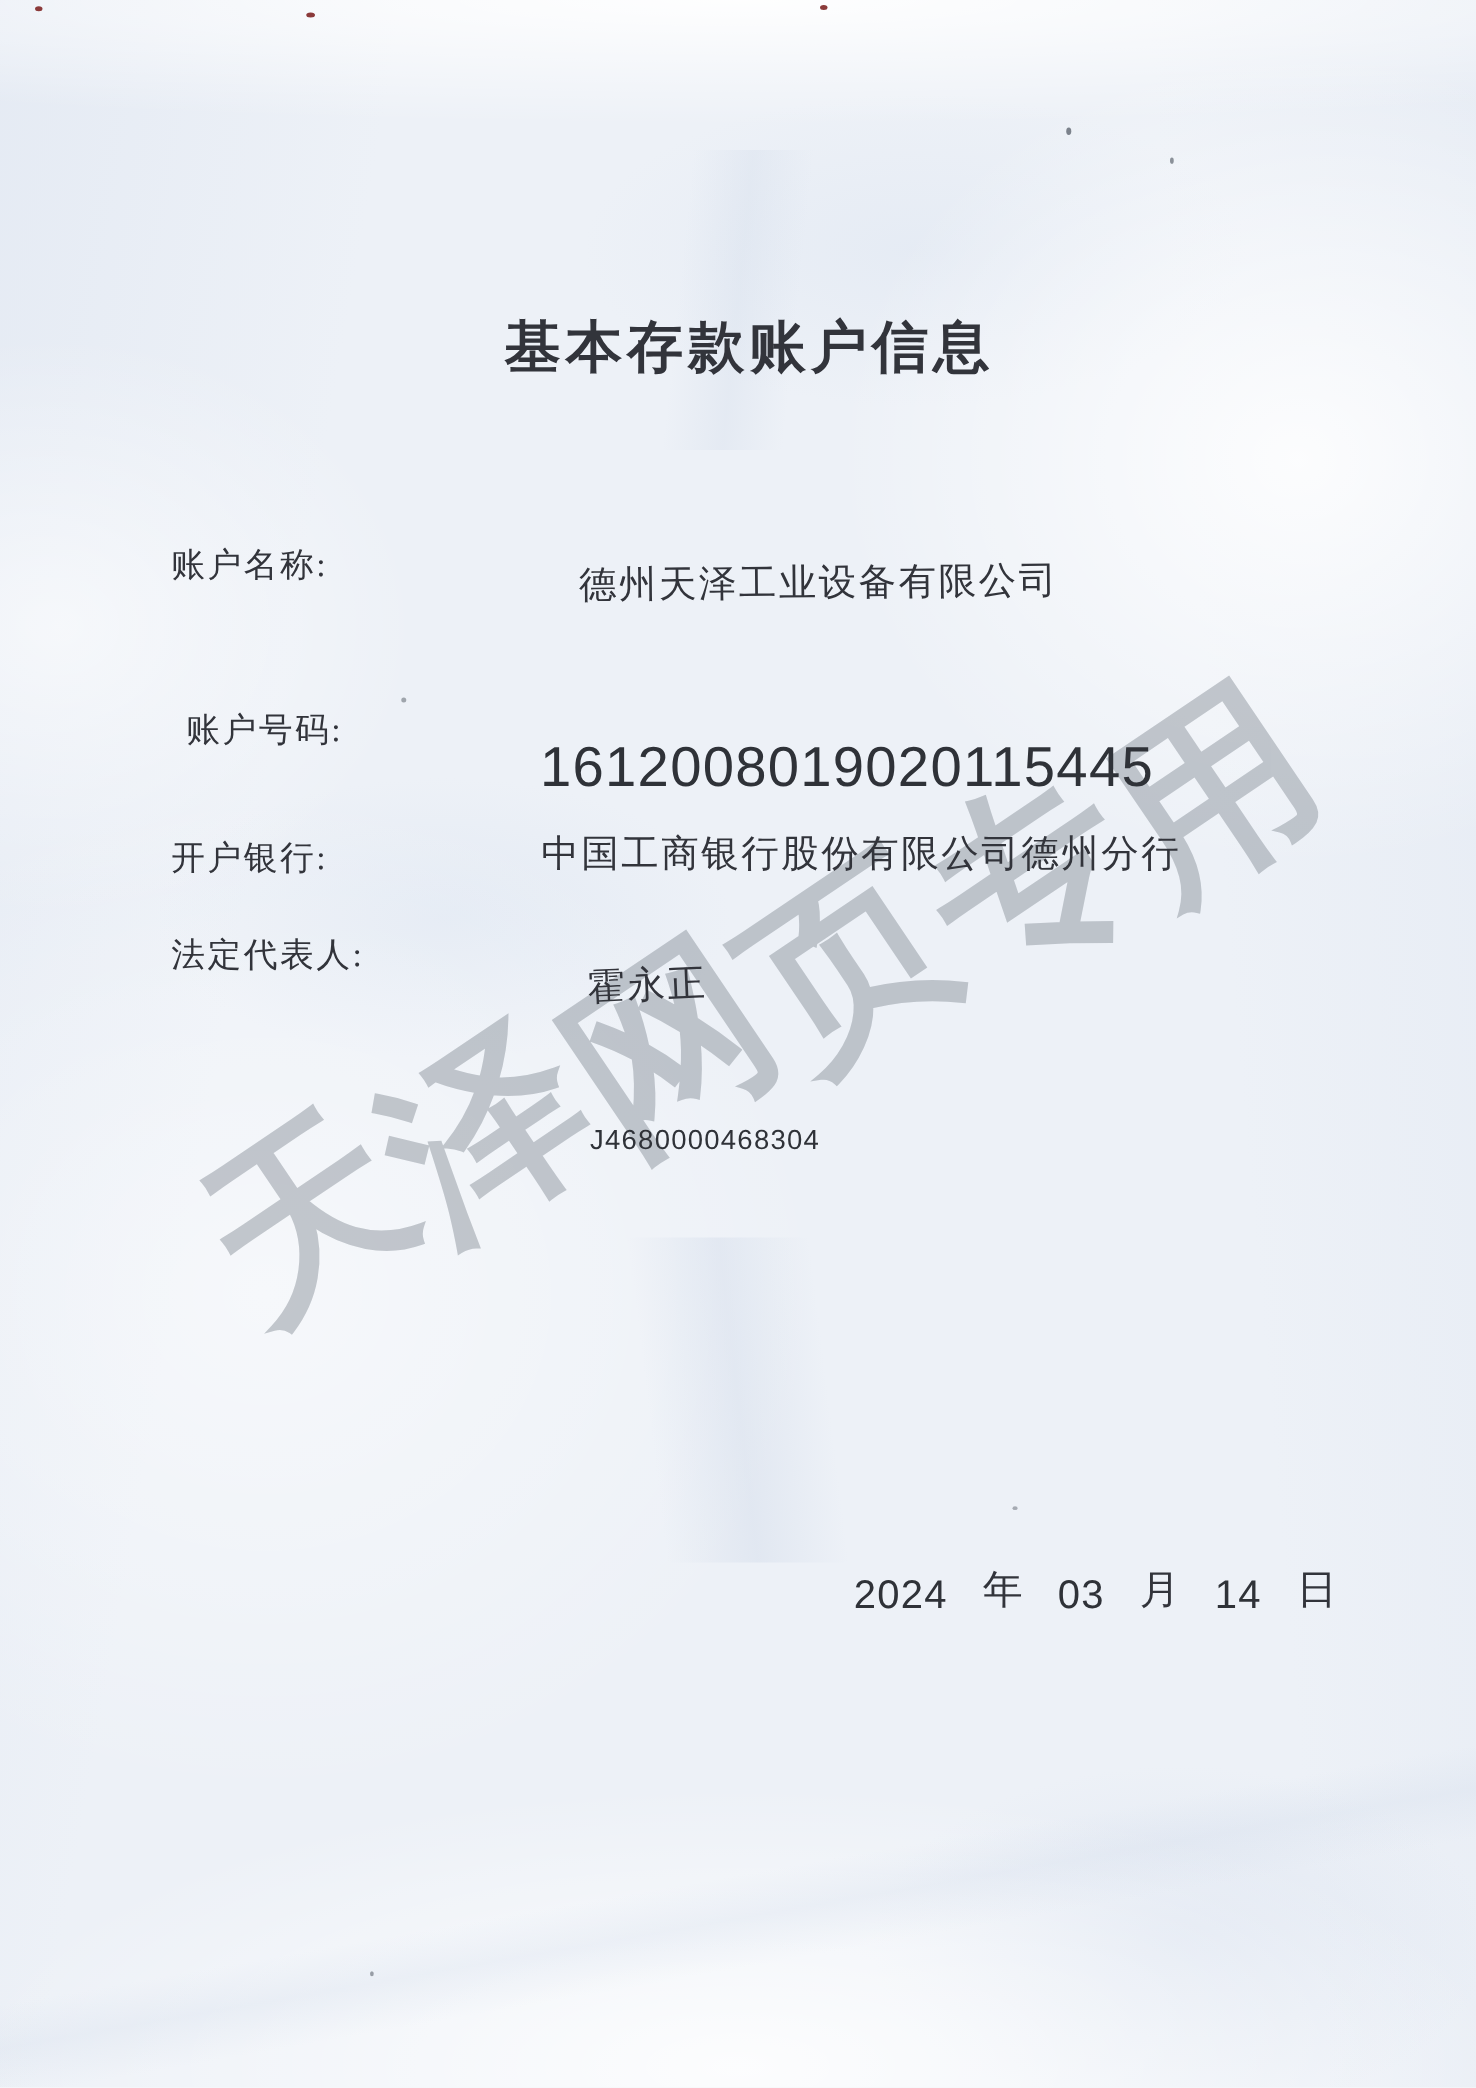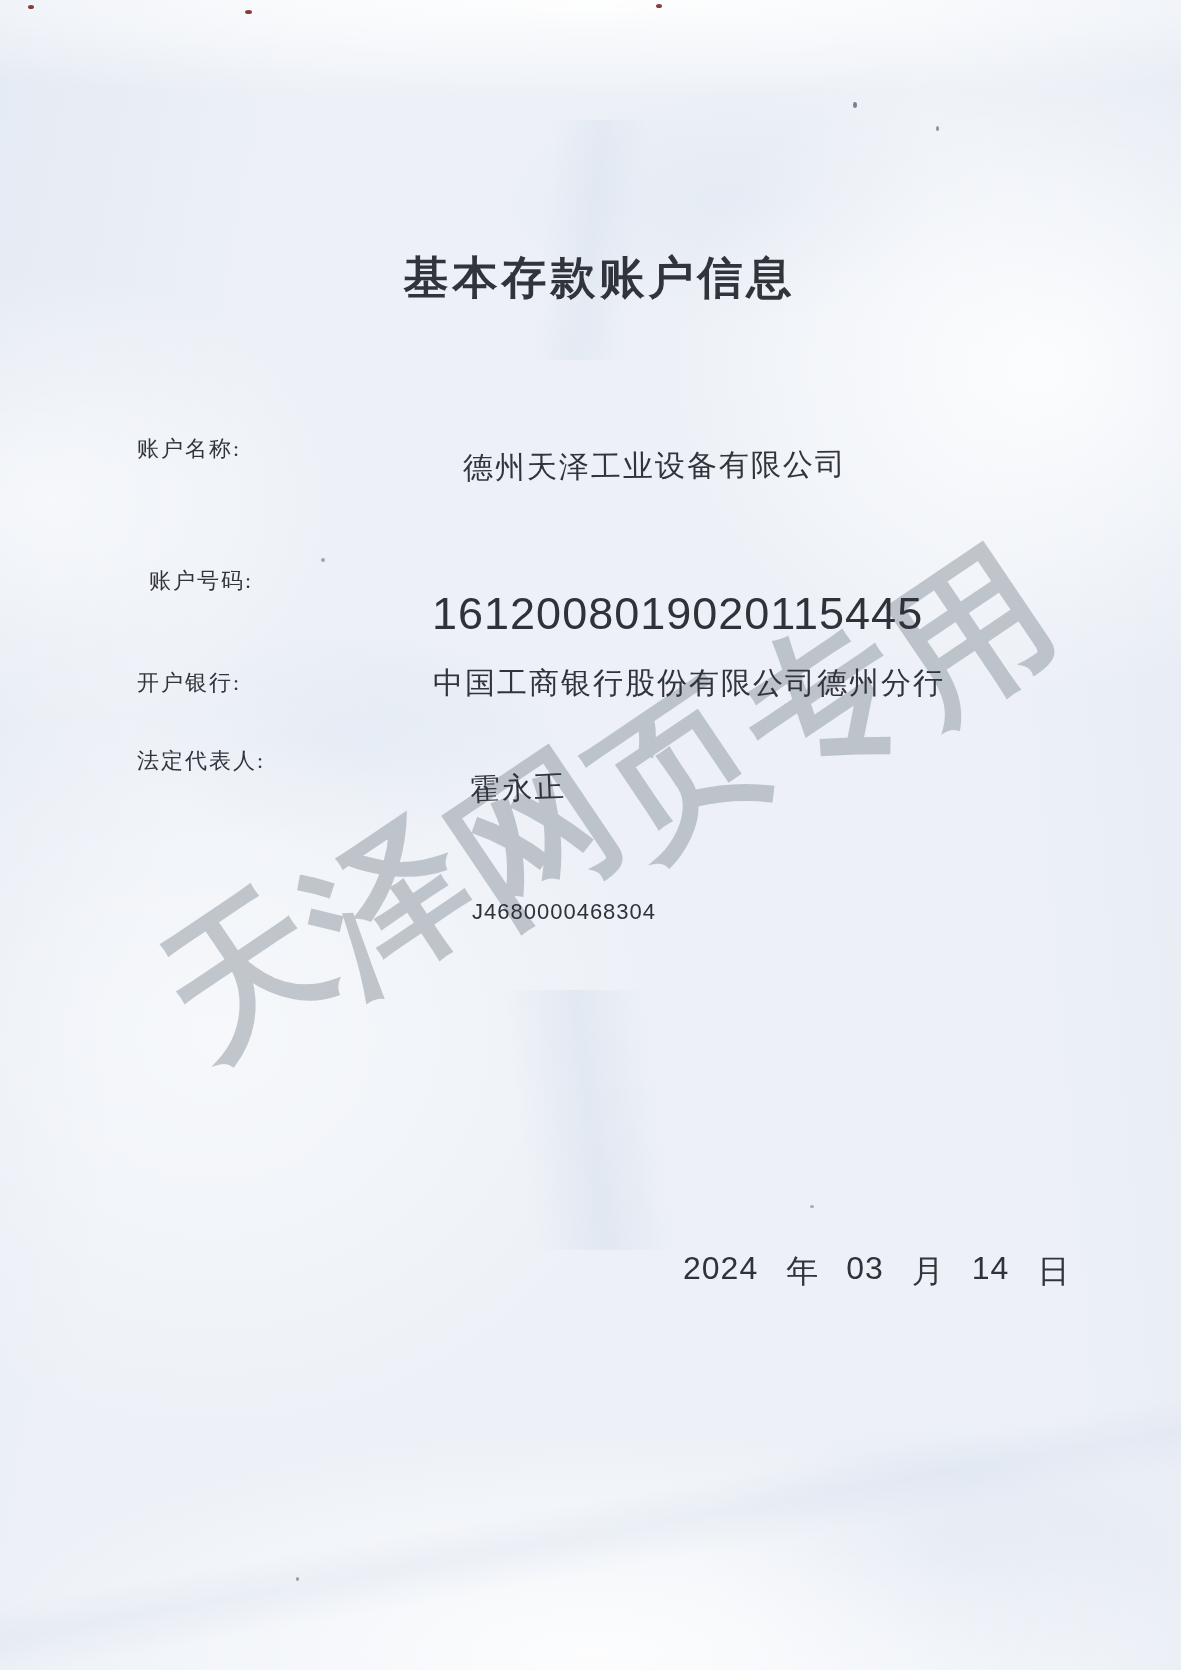--- a/index.html
+++ b/index.html
@@ -27,21 +27,21 @@
   .crease.c3{left:0;top:1380px;width:1181px;height:290px;
     background:linear-gradient(170deg, rgba(255,255,255,0) 45%, rgba(210,220,235,.28) 52%, rgba(255,255,255,0) 60%);}
 
   .title{
     position:absolute;left:0;top:248px;width:1181px;padding-left:18px;box-sizing:border-box;
     text-align:center;font-size:45px;font-weight:700;letter-spacing:4px;
     color:var(--text,#2e3037);
     font-family:Liberation Mono, monospace;
   }
   .label{
-    position:absolute;left:137px;font-size:22px;letter-spacing:2px;
+    position:absolute;left:137px;font-size:27px;letter-spacing:2px;
     color:var(--text,#32343b);white-space:nowrap;
   }
   .value{
     position:absolute;font-size:30px;letter-spacing:2px;
     color:var(--text,#32343b);white-space:nowrap;
   }
   .num{
     font-family:"Liberation Sans",sans-serif;letter-spacing:1px;
     color:var(--digits,#2f3238);
   }
@@ -51,21 +51,21 @@
   .val-number {left:432px;top:560px;font-size:45px;margin-top:28px;}
   .lbl-bank   {top:668px;}
   .val-bank   {left:433px;top:663px;}
   .lbl-legal  {top:746px;}
   .lbl-legal2 {top:797px;left:125px;}
   .val-legal  {left:470px;top:768px;transform:rotate(-2.4deg);}
   .lbl-basic  {top:903px;letter-spacing:1px;}
   .val-basic  {left:472px;top:899px;font-size:22px;}
 
   .date-row{
-    position:absolute;left:683px;top:1250px;display:flex;align-items:flex-start;
+    position:absolute;left:683px;top:1250px;display:flex;align-items:flex-end;
     font-size:32px;color:var(--text,#32343b);
   }
   .date-row .seg{margin-right:28px;}
   .date-row .seg:last-child{margin-right:0;}
 
   .watermark{
     position:absolute;left:128px;top:716px;width:980px;height:162px;
     transform:rotate(-25deg);
     font-family:"DejaVu Sans",sans-serif;font-weight:700;
     font-size:156px;line-height:162px;letter-spacing:4px;white-space:nowrap;

